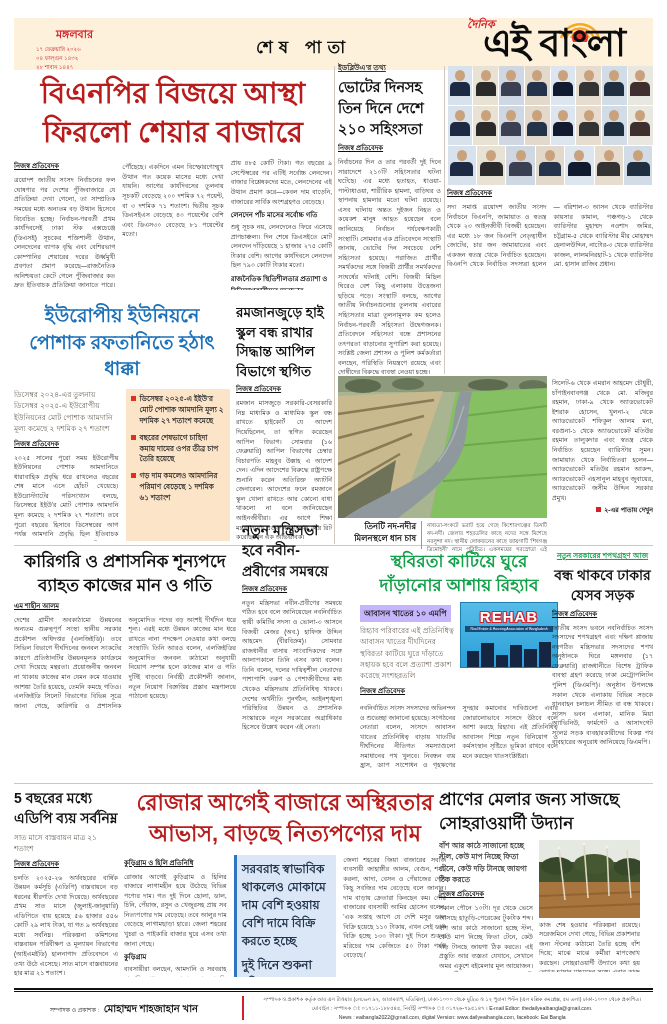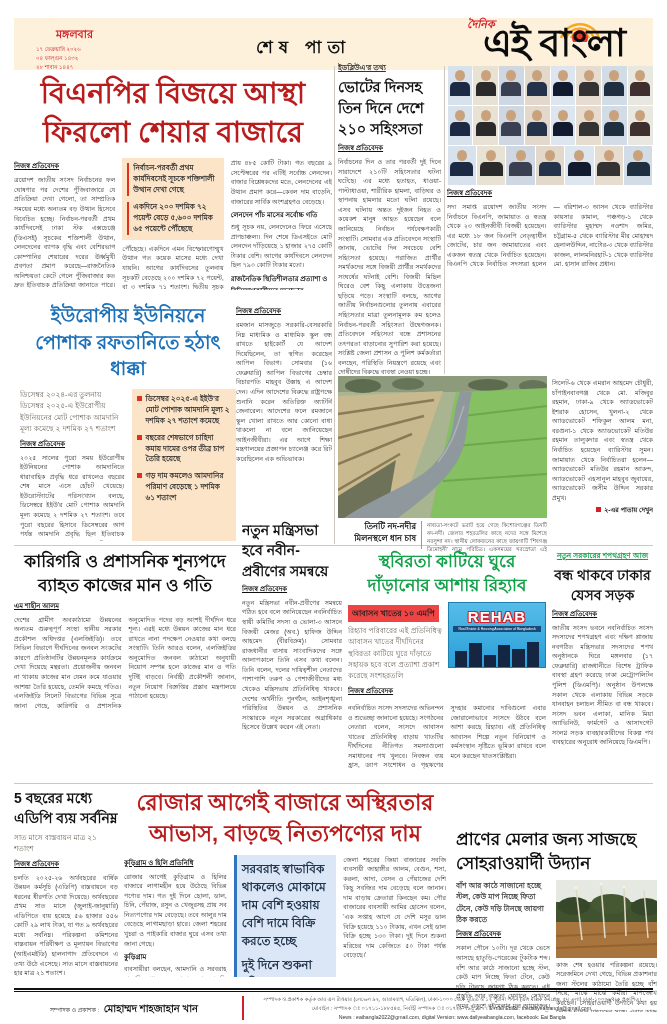--- a/index.html
+++ b/index.html
@@ -56,21 +56,21 @@
   .caption-text{flex:1;font-size:5.4px;line-height:1.5;text-align:justify;color:#444;}
   
   .rehab-logo{width:96px;height:64px;background:linear-gradient(#56bce8,#2a9fd8);
               border:1px solid #1b7fb0;text-align:center;position:relative;overflow:hidden;}
   .rehab-word{margin-top:5px;font-size:15px;font-weight:900;color:#fff;letter-spacing:1px;
               text-shadow:1px 1px 0 #d5202a,-1px -1px 0 #d5202a,1px -1px 0 #d5202a,-1px 1px 0 #d5202a;}
   .rehab-tag{font-size:3.5px;color:#fff;background:#184a7a;margin:1px 4px;padding:1px 0;}
   .rehab-bldg{position:absolute;bottom:0;left:6px;right:6px;display:flex;align-items:flex-end;gap:2px;height:26px;}
   .rehab-bldg div{flex:1;background:#152642;}
   
-  .tag-strip{display:inline-block;background:#ef4444;font-size:8px;font-weight:bold;color:#222;
+  .tag-strip{display:inline-block;background:#c4b5fd;font-size:8px;font-weight:bold;color:#222;
              padding:2px 4px;margin-bottom:3px;}
   
   .footer{position:absolute;left:14px;top:988px;width:639px;}
   .f-rule1{height:2px;background:#111;}
   .f-rule2{height:1px;background:#111;margin-top:1px;margin-bottom:3px;}
   .f-flex{display:flex;align-items:center;}
   .f-left{width:220px;text-align:center;}
   .f-label{font-size:6px;color:#333;}
   .f-name{font-size:10px;font-weight:bold;color:#111;}
   .f-div{width:1.5px;height:24px;background:#d5202a;margin:0 8px;}
@@ -108,24 +108,20 @@
   <div class="hline" style="left:14px;top:783px;width:639px;"></div>
 
   <div class="abs" style="left:14px;top:74px;width:318px;height:226px;">
     <h1 class="hl-red" style="font-size:29px;line-height:1.35;text-align:center;font-weight:800;">বিএনপির বিজয়ে আস্থা ফিরলো শেয়ার বাজারে</h1>
     <div class="cols3" style="margin-top:6px;height:132px;">
       <div>
         <div class="byline">নিজস্ব প্রতিবেদক</div>
         <p class="body-txt">ত্রয়োদশ জাতীয় সংসদ নির্বাচনের ফল ঘোষণার পর দেশের পুঁজিবাজারে যে প্রতিক্রিয়া দেখা গেলো, তা সাম্প্রতিক সময়ের মধ্যে অন্যতম বড় উত্থান হিসেবে বিবেচিত হচ্ছে। নির্বাচন-পরবর্তী প্রথম কার্যদিবসেই ঢাকা স্টক এক্সচেঞ্জে (ডিএসই) সূচকের শক্তিশালী উত্থান, লেনদেনের ব্যাপক বৃদ্ধি এবং বেশিরভাগ কোম্পানির শেয়ারের দরের ঊর্ধ্বমুখী প্রবণতা প্রমাণ করেছে—রাজনৈতিক অনিশ্চয়তা কেটে গেলে পুঁজিবাজার কত দ্রুত ইতিবাচক প্রতিক্রিয়া জানাতে পারে। দিন শেষে ডিএসই'র প্রধান সূচক ডিএসইএক্স বেড়ে দাঁড়িয়েছে ৫ হাজার ৬০০ দশমিক ৬৫ পয়েন্টে।</p>
       </div>
       <div>
-        <div class="orange-box">
-          <div class="item">নির্বাচন-পরবর্তী প্রথম কার্যদিবসেই সূচকে শক্তিশালী উত্থান দেখা গেছে</div>
-          <div class="item" style="margin-bottom:0;">একদিনে ২০০ দশমিক ৭২ পয়েন্ট বেড়ে ৫,৬০০ দশমিক ৬৫ পয়েন্টে পৌঁছেছে</div>
-        </div>
         <p class="body-txt" style="margin-top:4px;">পৌঁছেছে। একদিনে এমন বিস্ফোরণোন্মুখ উত্থান গত কয়েক মাসের মধ্যে দেখা যায়নি। আগের কার্যদিবসের তুলনায় সূচকটি বেড়েছে ২০০ দশমিক ৭২ পয়েন্ট, বা ৩ দশমিক ৭১ শতাংশ। দ্বিতীয় সূচক ডিএসইএস বেড়েছে ৪০ পয়েন্টের বেশি এবং ডিএস৩০ বেড়েছে ৮১ পয়েন্টের মতো।</p>
       </div>
       <div>
         <p class="body-txt">প্রায় ৪৮৫ কোটি টাকা। গত বছরের ৯ সেপ্টেম্বরের পর এটিই সর্বোচ্চ লেনদেন। বাজার বিশ্লেষকদের মতে, লেনদেনের এই উত্থান প্রমাণ করে—কেবল দাম বাড়েনি, বাজারের সার্বিক অংশগ্রহণও বেড়েছে।</p>
         <div class="subhead">লেনদেন পাঁচ মাসের সর্বোচ্চ গতি</div>
         <p class="body-txt">শুধু সূচক নয়, লেনদেনেও ফিরে এসেছে প্রাণচাঞ্চল্য। দিন শেষে ডিএসইতে মোট লেনদেন দাঁড়িয়েছে ১ হাজার ২৭৫ কোটি টাকার বেশি। আগের কার্যদিবসে লেনদেন ছিল ৭৯০ কোটি টাকার মতো।</p>
         <div class="subhead">রাজনৈতিক স্থিতিশীলতার প্রত্যাশা ও বিনিয়োগকারীদের মনোভাব</div>
 
       </div>
     </div>
@@ -265,58 +261,59 @@
       <path d="M122 16 C112 45 120 62 96 88 C78 108 42 118 6 142 L60 142 C92 118 108 104 120 84 C132 62 128 38 134 16 Z" fill="#8f989d"></path>
       <path d="M126 30 C118 52 116 66 100 86" stroke="#aab3b6" stroke-width="1.5" fill="none"></path>
     </svg>
   </div>
   <div class="abs caption-row" style="left:338px;top:521px;width:209px;height:32px;">
     <div class="caption-title">তিনটি নদ-নদীর মিলনস্থলে ধান চাষ</div>
     <div class="caption-div"></div>
     <div class="caption-text">নাব্যতা-সংকটে ভরাট হয়ে গেছে কিশোরগঞ্জের তিনটি নদ-নদী। জেলার শহরতলির কাছে নদের সঙ্গে মিশেছে নরসুন্দা নদ। স্থানীয় লোকজনের কাছে জায়গাটি 'শিবগঞ্জ ত্রিমোহনী' নামে পরিচিত। একসময়ের খরস্রোতা এই মোহনায় এখন পানি নেই, দেখলে এখন সবুজের সমারোহ।</div>
   </div>
 
-  <div class="abs" style="left:20px;top:303px;width:216px;height:238px;">
+  <div class="abs" style="left:14px;top:303px;width:216px;height:238px;">
     <h2 class="hl-blue" style="font-size:19px;line-height:1.4;font-weight:800;text-align:center;">ইউরোপীয় ইউনিয়নে পোশাক রফতানিতে হঠাৎ ধাক্কা</h2>
     <div class="cols3" style="margin-top:6px;height:172px;">
       <div>
         <p class="deck">ডিসেম্বর ২০২৪-এর তুলনায় ডিসেম্বর ২০২৫-এ ইউরোপীয় ইউনিয়নের মোট পোশাক আমদানি মূল্য কমেছে ২ দশমিক ২৭ শতাংশ</p>
         <div class="byline">নিজস্ব প্রতিবেদক</div>
         <p class="body-txt">২০২৫ সালের পুরো সময় ইউরোপীয় ইউনিয়নের পোশাক আমদানিতে ধারাবাহিক প্রবৃদ্ধি ধরে রাখলেও বছরের শেষ মাসে এসে হোঁচট খেয়েছে। ইউরোস্ট্যাটের পরিসংখ্যান বলছে, ডিসেম্বরে ইইউ'র মোট পোশাক আমদানি মূল্য কমেছে ২ দশমিক ২৭ শতাংশ। তবে পুরো বছরের হিসাবে ডিসেম্বরের আগ পর্যন্ত আমদানি প্রবৃদ্ধি ছিল ইতিবাচক ধারায়। বাংলাদেশের রপ্তানিকারকরা বলছেন, বছরের শেষভাগে ক্রয়াদেশ কমে যাওয়ায় এই ধাক্কা লেগেছে। ইউরোপীয় বাজারে বাংলাদেশের অংশীদারিত্ব অবশ্য এখনো দ্বিতীয় সর্বোচ্চ।</p>
       </div>
       <div>
         <div class="orange-box bullet-box" style="height:160px;">
           <div class="item"><span class="bsq"></span><span>ডিসেম্বর ২০২৫-এ ইইউ'র মোট পোশাক আমদানি মূল্য ২ দশমিক ২৭ শতাংশ কমেছে</span></div>
           <div class="item"><span class="bsq"></span><span>বছরের শেষভাগে চাহিদা কমায় দামের ওপর তীব্র চাপ তৈরি হয়েছে</span></div>
           <div class="item"><span class="bsq"></span><span>গড় দাম কমলেও আমদানির পরিমাণ বেড়েছে ১ দশমিক ৬১ শতাংশ</span></div>
         </div>
       </div>
     </div>
   </div>
 
   <div class="abs" style="left:236px;top:303px;width:96px;height:238px;">
+    <h2 style="font-size:13.5px;line-height:1.45;font-weight:800;color:#111;">রমজানজুড়ে হাই স্কুল বন্ধ রাখার সিদ্ধান্ত আপিল বিভাগে স্থগিত</h2>
     <div class="byline">নিজস্ব প্রতিবেদক</div>
     <p class="body-txt">রমজান মাসজুড়ে সরকারি-বেসরকারি নিম্ন মাধ্যমিক ও মাধ্যমিক স্কুল বন্ধ রাখতে হাইকোর্ট যে আদেশ দিয়েছিলেন, তা স্থগিত করেছেন আপিল বিভাগ। সোমবার (১৬ ফেব্রুয়ারি) আপিল বিভাগের চেম্বার বিচারপতি মাহবুব উল্লাহ এ আদেশ দেন। এদিন আদেশের বিরুদ্ধে রাষ্ট্রপক্ষে শুনানি করেন অতিরিক্ত অ্যাটর্নি জেনারেল। আদেশের ফলে রমজানে স্কুল খোলা রাখতে আর কোনো বাধা থাকলো না বলে জানিয়েছেন আইনজীবীরা। এর আগে শিক্ষা মন্ত্রণালয়ের প্রজ্ঞাপন চ্যালেঞ্জ করে রিট করেছিলেন এক অভিভাবক।</p>
   </div>
 
   <div class="abs" style="left:14px;top:550px;width:222px;height:228px;">
     <h2 style="font-size:17px;line-height:1.4;font-weight:800;color:#111;text-align:center;">কারিগরি ও প্রশাসনিক শূন্যপদে ব্যাহত কাজের মান ও গতি</h2>
     <div class="byline">এম শাহীন আলম</div>
     <div class="cols2" style="height:158px;overflow:hidden;">
       <p class="body-txt">দেশের গ্রামীণ অবকাঠামো উন্নয়নের অন্যতম গুরুত্বপূর্ণ সংস্থা স্থানীয় সরকার প্রকৌশল অধিদপ্তর (এলজিইডি)। তবে সিভিল বিভাগে দীর্ঘদিনের জনবল সংকটের কারণে প্রতিষ্ঠানটির উন্নয়নমূলক কার্যক্রমে দেখা দিয়েছে মন্থরতা। প্রয়োজনীয় জনবল না থাকায় কাজের মান যেমন কমে যাওয়ার আশঙ্কা তৈরি হয়েছে, তেমনি কমছে গতিও। এলজিইডি সিলেট বিভাগের বিভিন্ন সূত্রে জানা গেছে, কারিগরি ও প্রশাসনিক অনুমোদিত পদের বড় অংশই দীর্ঘদিন ধরে শূন্য। এরই মধ্যে উন্নয়ন কাজের মান ধরে রাখতে নানা পদক্ষেপ নেওয়ার কথা বলছে সংস্থাটি। তিনি আরও বলেন, এলজিইডির অনুমোদিত জনবল কাঠামো অনুযায়ী নিয়োগ সম্পন্ন হলে কাজের মান ও গতি দুটিই বাড়বে। নির্বাহী প্রকৌশলী জানান, নতুন নিয়োগ বিজ্ঞপ্তির প্রস্তাব মন্ত্রণালয়ে পাঠানো হয়েছে।</p>
     </div>
   </div>
 
   <div class="abs" style="left:242px;top:520px;width:100px;height:228px;">
     <h2 style="font-size:14px;line-height:1.45;font-weight:800;color:#111;">নতুন মন্ত্রিসভা হবে নবীন-প্রবীণের সমন্বয়ে</h2>
     <div class="byline">নিজস্ব প্রতিবেদক</div>
     <p class="body-txt">নতুন মন্ত্রিসভা নবীন-প্রবীণের সমন্বয়ে গঠিত হবে বলে জানিয়েছেন নবনির্বাচিত স্থায়ী কমিটির সদস্য ও ভোলা-৩ আসনে বিজয়ী মেজর (অব.) হাফিজ উদ্দিন আহমেদ (বীরবিক্রম)। সোমবার রাজধানীর বাসায় সাংবাদিকদের সঙ্গে আলাপকালে তিনি এসব কথা বলেন। তিনি বলেন, দলের দায়িত্বশীল নেতাদের পাশাপাশি তরুণ ও পেশাজীবীদের মধ্য থেকেও মন্ত্রিসভায় প্রতিনিধিত্ব থাকবে। দেশের অর্থনীতি পুনর্গঠন, আইনশৃঙ্খলা পরিস্থিতির উন্নয়ন ও প্রশাসনিক সংস্কারকে নতুন সরকারের অগ্রাধিকার হিসেবে উল্লেখ করেন এই নেতা।</p>
   </div>
 
-  <div class="abs" style="left:348px;top:550px;width:198px;height:228px;">
+  <div class="abs" style="left:360px;top:550px;width:198px;height:228px;">
     <h2 class="hl-green" style="font-size:17px;line-height:1.4;font-weight:800;text-align:center;">স্থবিরতা কাটিয়ে ঘুরে দাঁড়ানোর আশায় রিহ্যাব</h2>
     <div style="display:flex;gap:6px;margin-top:4px;">
       <div style="flex:1;min-width:0;">
         <span class="tag-strip">আবাসন খাতের ১০ এমপি</span>
         <p class="deck">রিহ্যাব পরিবারের এই প্রতিনিধিত্ব আবাসন খাতের দীর্ঘদিনের স্থবিরতা কাটিয়ে ঘুরে দাঁড়াতে সহায়ক হবে বলে প্রত্যাশা প্রকাশ করেছে সংশহরতলি</p>
         <div class="byline">নিজস্ব প্রতিবেদক</div>
       </div>
       <div class="rehab-logo">
         <div class="rehab-word">REHAB</div>
         <div class="rehab-tag">Real Estate &amp; Housing Association of Bangladesh</div>
@@ -364,21 +361,21 @@
           <div class="item">দুই দিনে শুকনা মরিচের দাম কেজিতে ৫০ টাকা পর্যন্ত বেড়েছে</div>
         </div>
         <p class="body-txt" style="margin-top:3px;">মোকাম থেকে বেশি দামে কিনতে হওয়ায় বাড়তি দামে বিক্রি করতে হচ্ছে বলে দাবি ব্যবসায়ীদের।</p>
       </div>
       <div>
         <p class="body-txt">জেলা শহরের জিয়া বাজারের সবজি ব্যবসায়ী জাহাঙ্গীর আলম, বেগুন, শসা, করলা, আদা, বেসন ও পেঁয়াজের দেশি কিছু সবজির দাম বেড়েছে বলে জানান। দাম বাড়ায় ক্রেতারা কিনছেন কম। পৌর বাজারের ব্যবসায়ী আমির হোসেন বলেন, 'এক সপ্তাহ আগে যে দেশি মসুর ডাল বিক্রি হয়েছে ১১০ টাকায়, এখন সেই ডাল বিক্রি হচ্ছে ১৩০ টাকা। দুই দিনে শুকনা মরিচের দাম কেজিতে ৫০ টাকা পর্যন্ত বেড়েছে।'</p>
       </div>
     </div>
   </div>
 
-  <div class="abs" style="left:456px;top:788px;width:201px;height:196px;margin-top:40px;">
+  <div class="abs" style="left:439px;top:788px;width:201px;height:196px;">
     <h2 style="font-size:17px;line-height:1.4;font-weight:800;color:#111;">প্রাণের মেলার জন্য সাজছে সোহরাওয়ার্দী উদ্যান</h2>
     <div style="display:flex;gap:6px;margin-top:4px;height:132px;">
       <div style="width:94px;min-width:0;overflow:hidden;">
         <p class="deck" style="font-weight:bold;color:#444;">বাঁশ আর কাঠে সাজানো হচ্ছে স্টল, কেউ মাপ নিচ্ছে ফিতা টেনে, কেউ দড়ি টানছে জায়গা ঠিক করতে</p>
         <div class="byline">নিজস্ব প্রতিবেদক</div>
         <p class="body-txt">সকাল পৌনে ১০টা। দূর থেকে ভেসে আসছে হাতুড়ি-পেরেকের টুকটাক শব্দ। বাঁশ আর কাঠে সাজানো হচ্ছে স্টল, কেউ মাপ নিচ্ছে ফিতা টেনে, কেউ দড়ি টানছে জায়গা ঠিক করতে। এই প্রস্তুতি আর ব্যস্ততা যেখানে, সেখানে অমর একুশে বইমেলার মূল আয়োজন। ভাষাশহীদদের স্মরণে বাংলা একাডেমি ও সোহরাওয়ার্দী উদ্যানে মেলা সাজানো চলছে পুরোদমে।</p>
       </div>
       <div style="flex:1;min-width:0;overflow:hidden;">
         <svg class="photo" width="101" height="78" viewBox="0 0 101 78" preserveAspectRatio="none">
           <rect x="0" y="0" width="101" height="34" fill="#e6e9e2"></rect>

